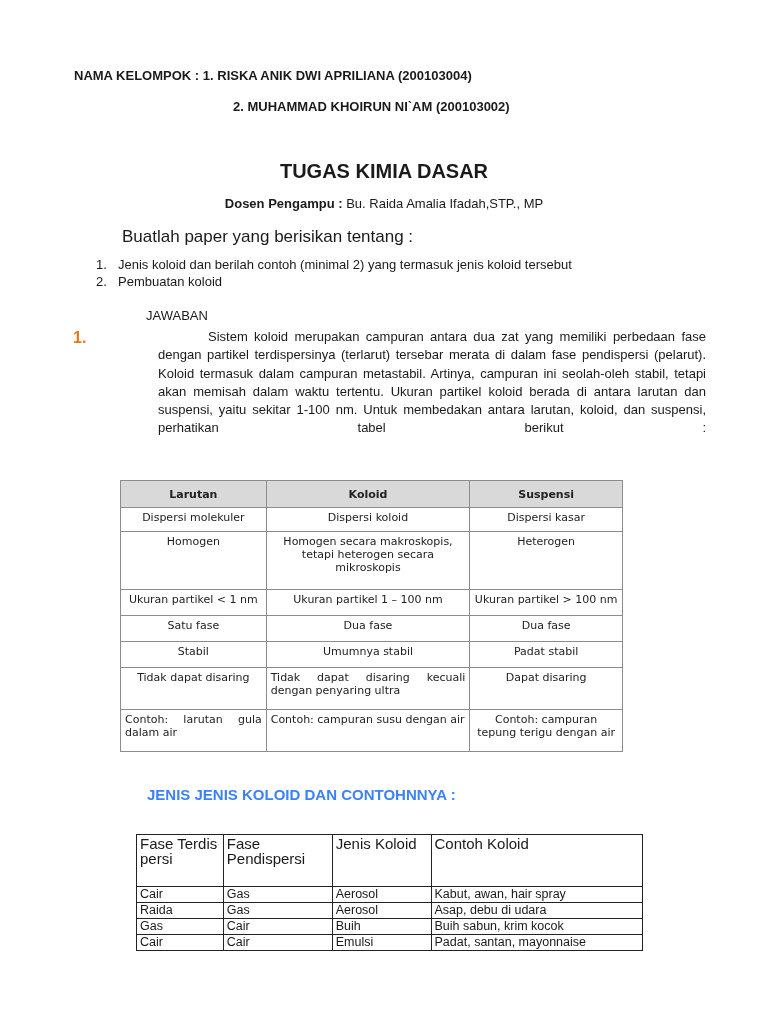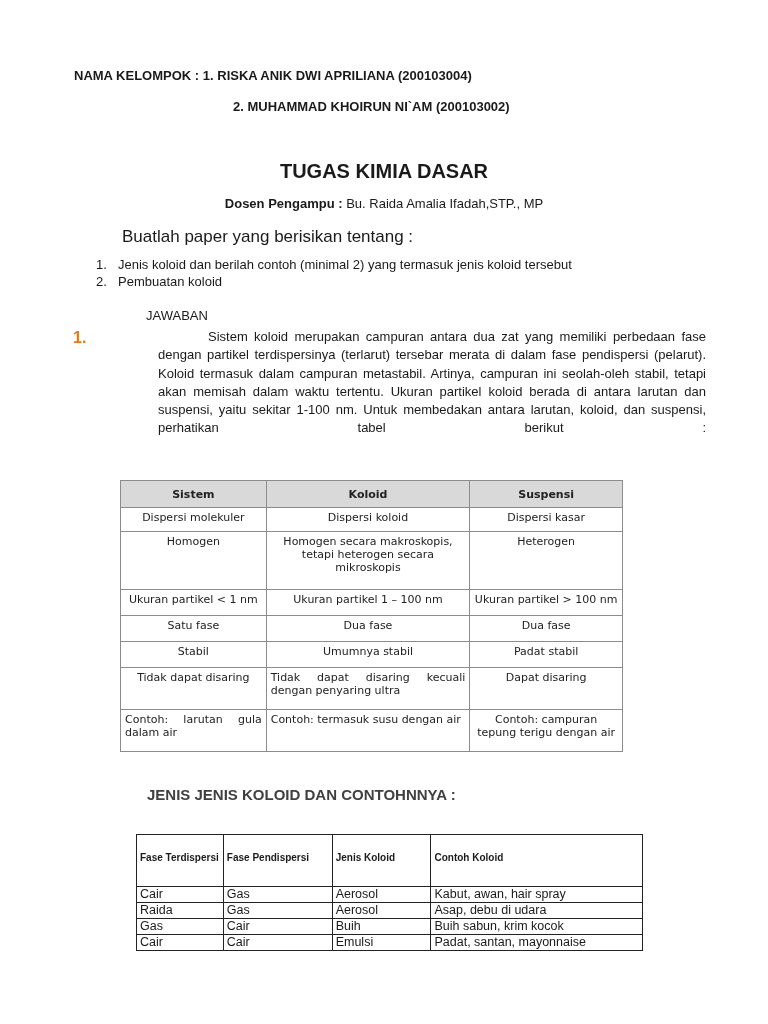--- a/index.html
+++ b/index.html
@@ -18,26 +18,26 @@
   .para { font-size: 13px; left: 146px; top: 328px; width: 548px; text-align: justify;
           line-height: 18.3px; text-align-last: justify; margin-left: 12px; }
   .para .indent { display: inline-block; width: 50px; }
 
   table.cmp { position: absolute; left: 120px; top: 480px; width: 503px;
               border-collapse: collapse; font-family: "DejaVu Sans", sans-serif; font-size: 11px; color: #222; }
   table.cmp th, table.cmp td { border: 1.5px solid #8c8c8c; padding: 3px 4px; vertical-align: top; text-align: center; }
   table.cmp th { background: #d9d9d9; text-align: center; font-weight: bold; height: 20px; vertical-align: middle; }
   table.cmp td.j { text-align: justify; }
 
-  .sect { font-size: 15px; font-weight: bold; color: #404040; left: 147px; top: 786px; }
+  .sect { font-size: 15px; font-weight: bold; color: #3b82f6; left: 147px; top: 786px; }
 
   table.jk { position: absolute; left: 136px; top: 834px; width: 507px; border-collapse: collapse;
              font-size: 12.5px; color: #1a1a1a; }
   table.jk th, table.jk td { border: 1px solid #222; padding: 0 3px; vertical-align: top; text-align: left; line-height: 15px; }
-  table.jk th { font-weight: bold; font-size: 10px; padding-top: 15px; }
+  table.jk th { font-weight: normal; font-size: 15px; padding-top: 1px; }
 </style>
 </head>
 <body>
 
 <div class="abs hdr" style="left:74px; top:68px;">NAMA KELOMPOK : 1. RISKA ANIK DWI APRILIANA (200103004)</div>
 <div class="abs hdr" style="left:233px; top:99px;">2. MUHAMMAD KHOIRUN NI`AM (200103002)</div>
 
 <div class="abs title">TUGAS KIMIA DASAR</div>
 
 <div class="abs dosen">
@@ -56,21 +56,21 @@
 <div class="abs para"><span class="indent"></span><span>Sistem koloid merupakan campuran antara dua zat yang memiliki perbedaan fase dengan partikel terdispersinya (terlarut) tersebar merata di dalam fase pendispersi (pelarut). Koloid termasuk dalam campuran metastabil. Artinya, campuran ini seolah-oleh stabil, tetapi akan memisah dalam waktu tertentu. Ukuran partikel koloid berada di antara larutan dan suspensi, yaitu sekitar 1-100 nm. Untuk membedakan antara larutan, koloid, dan suspensi, perhatikan tabel berikut :</span></div>
 
 <table class="cmp">
   <colgroup>
       <col style="width:146px">
       <col style="width:204px">
       <col style="width:153px">
     </colgroup>
   <thead>
     <tr>
-      <th>Sistem</th>
+      <th>Larutan</th>
       <th>Koloid</th>
       <th>Suspensi</th>
     </tr>
   </thead>
   <tbody>
     <tr style="height:24px">
       <td>Dispersi molekuler</td>
       <td>Dispersi koloid</td>
       <td>Dispersi kasar</td>
     </tr>
@@ -94,21 +94,21 @@
       <td>Umumnya stabil</td>
       <td>Padat stabil</td>
     </tr>
     <tr style="height:42px">
       <td>Tidak dapat disaring</td>
       <td class="j">Tidak dapat disaring kecuali dengan penyaring ultra</td>
       <td>Dapat disaring</td>
     </tr>
     <tr style="height:42px">
       <td class="j">Contoh: larutan gula dalam air</td>
-      <td class="j">Contoh: termasuk susu dengan air</td>
+      <td class="j">Contoh: campuran susu dengan air</td>
       <td>Contoh: campuran tepung terigu dengan air</td>
     </tr>
   </tbody>
 </table>
 
 <div class="abs sect">JENIS JENIS KOLOID DAN CONTOHNNYA :</div>
 
 <table class="jk">
   <colgroup>
       <col style="width:87px">

